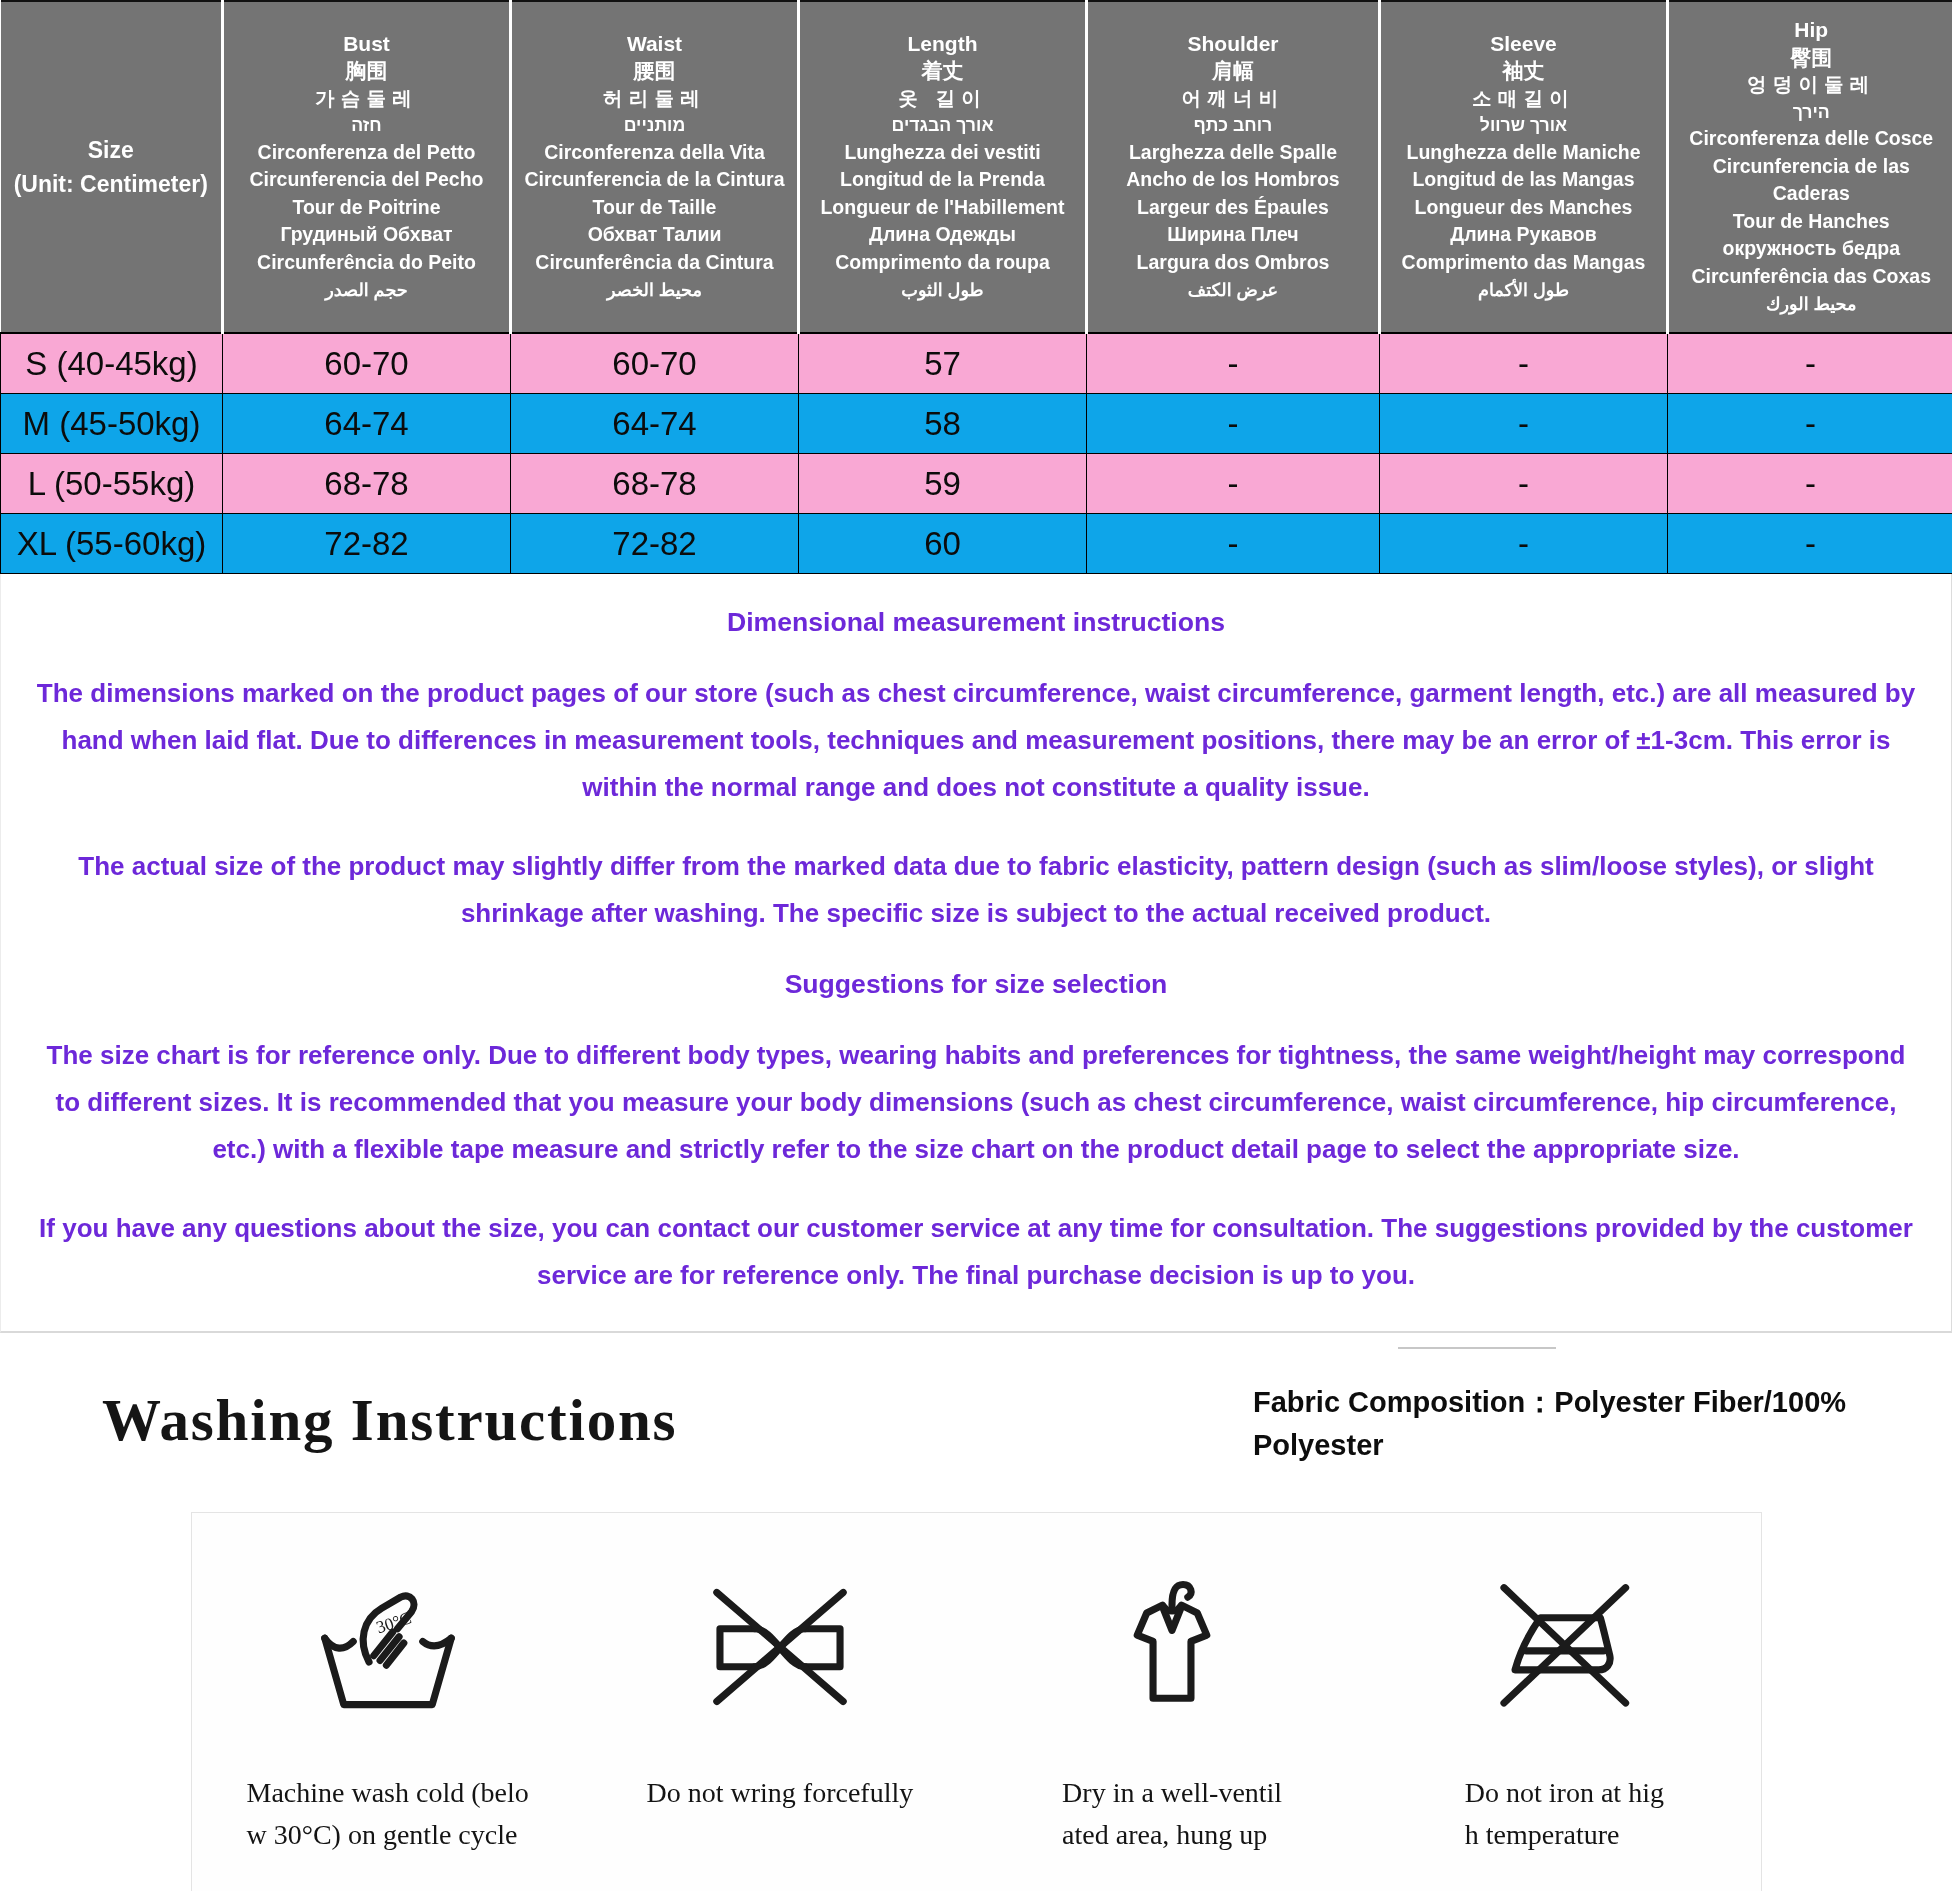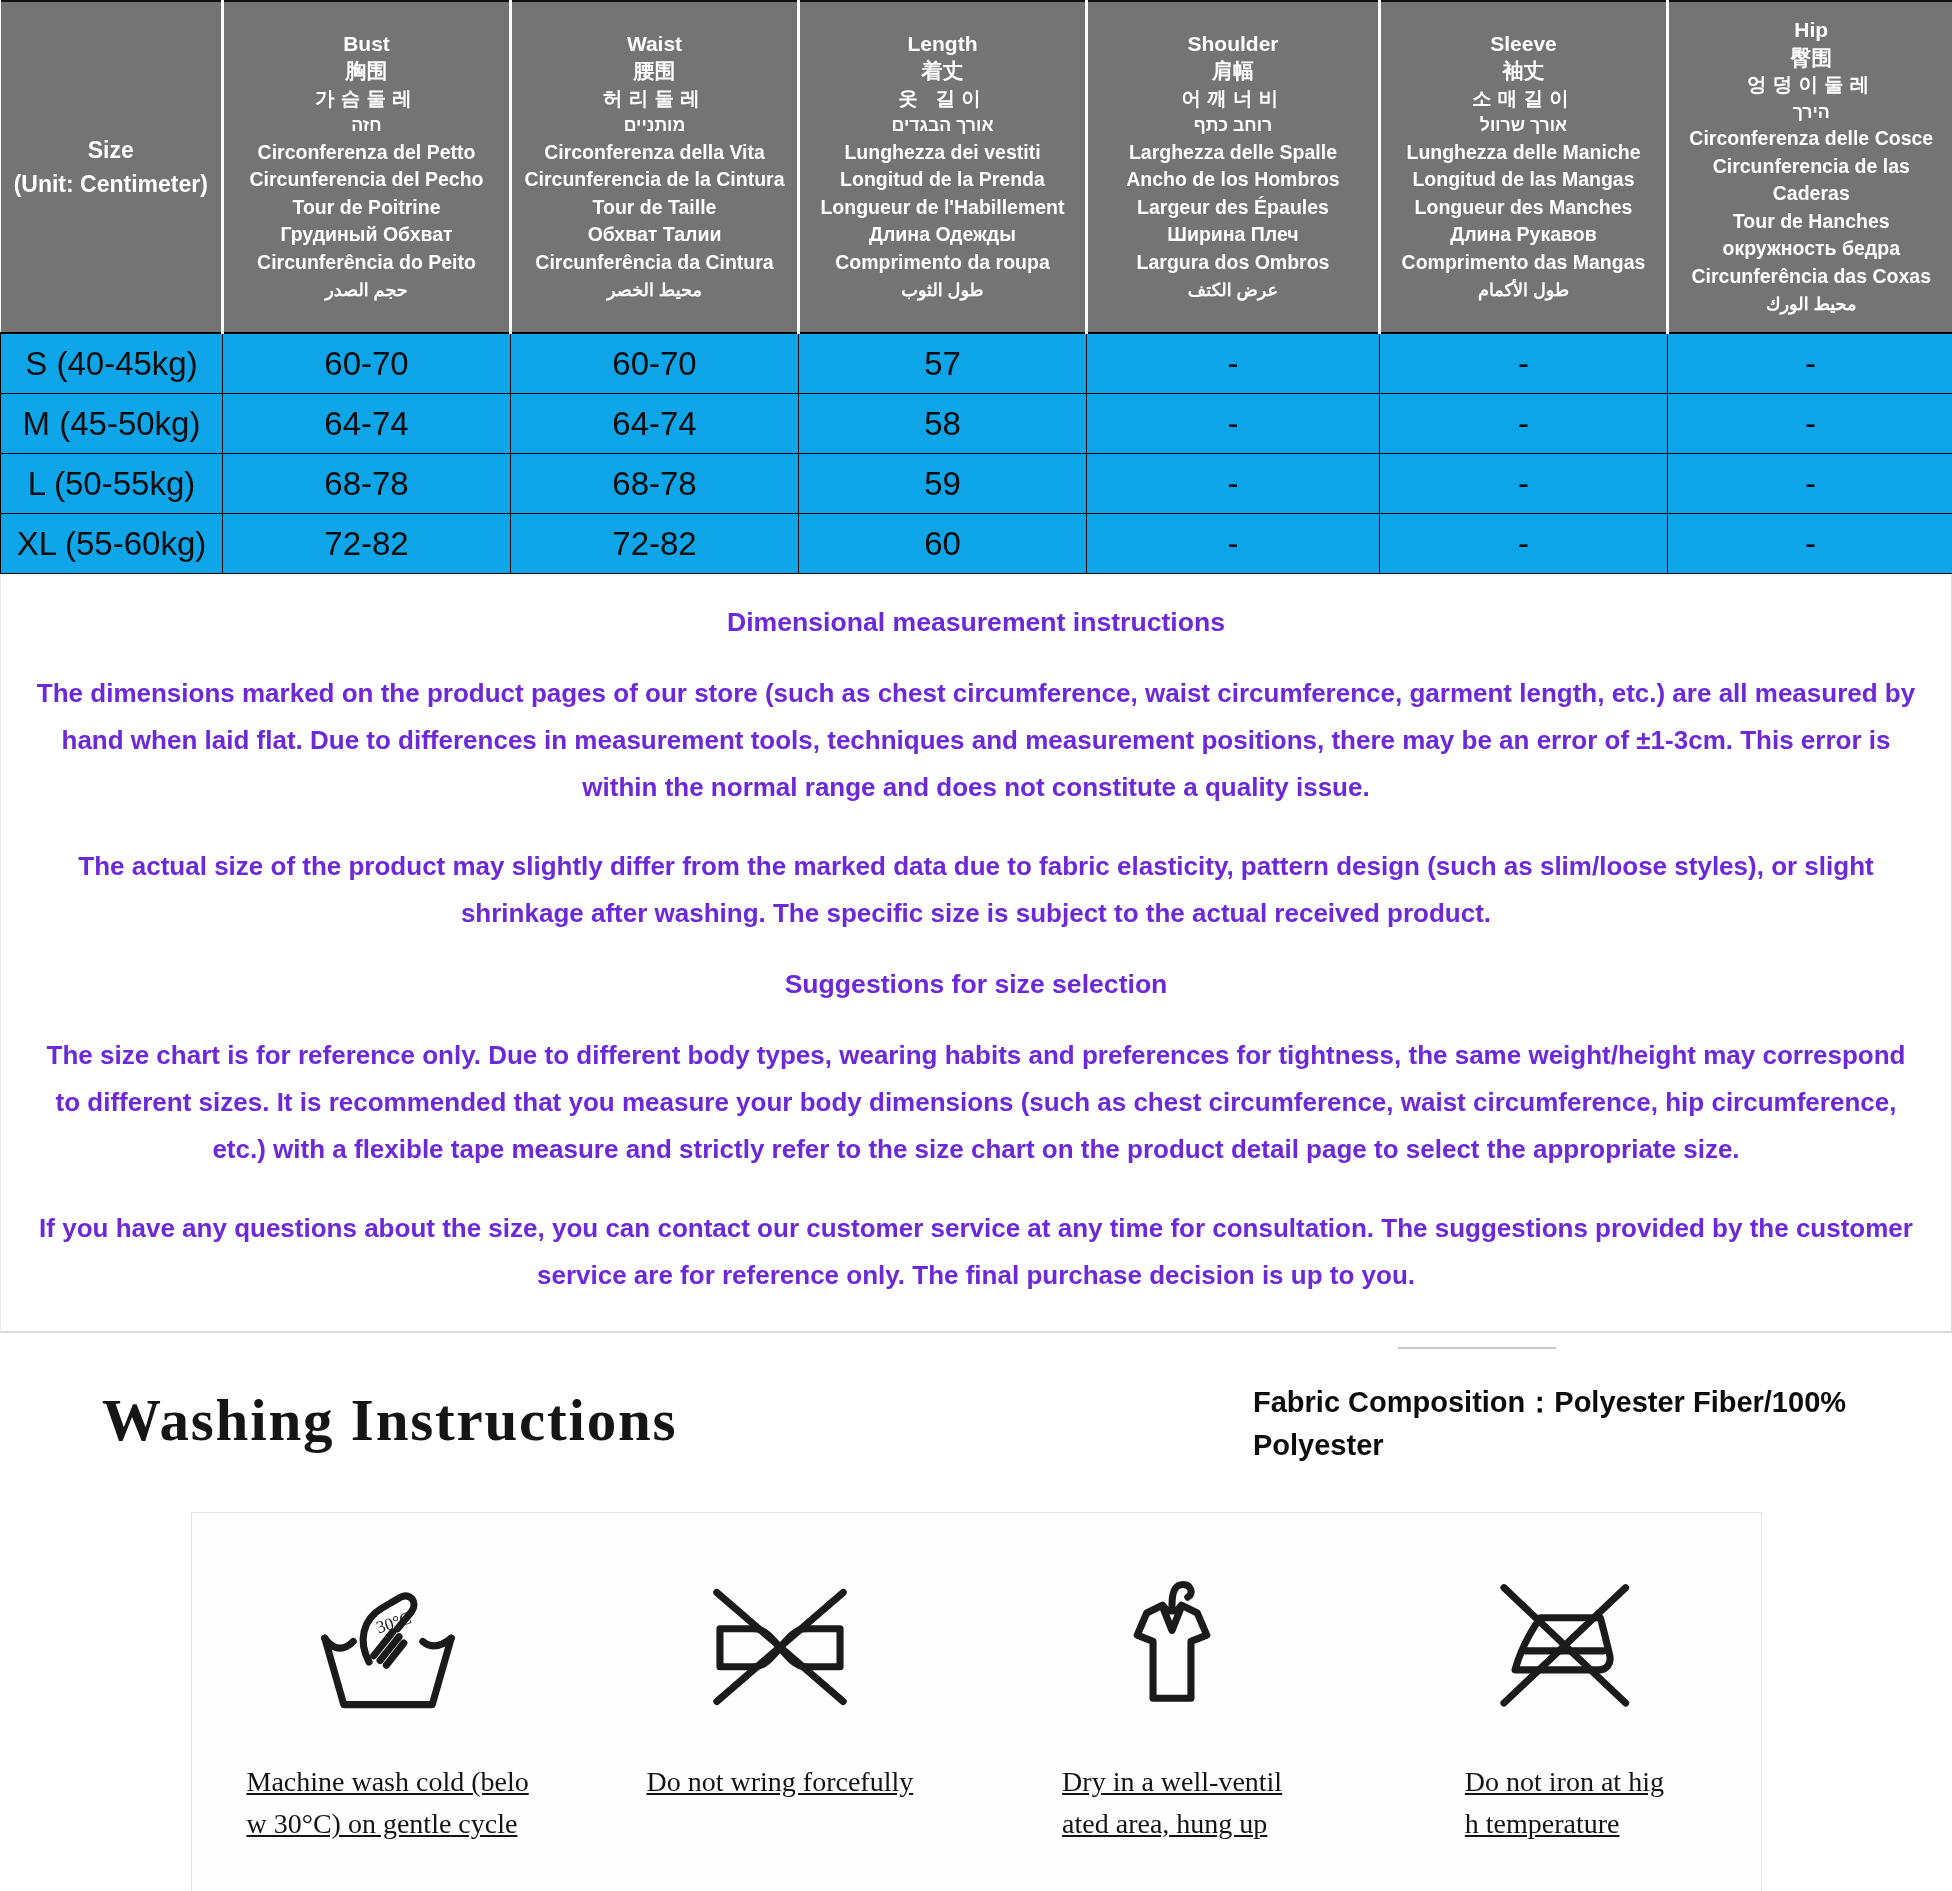--- a/index.html
+++ b/index.html
@@ -12,21 +12,21 @@
            border-left:3.5px solid #fff;border-bottom:2.7px solid #000;font-weight:bold;}
   thead th:first-child{border-left:none;}
   th .hl{font-size:19.5px;line-height:27.5px;font-weight:bold;}
   th .hl0{font-size:21px;}
   th .hl1{font-size:21px;}
   th .hl2{letter-spacing:6.2px;font-size:19.5px;}
   th .hl3{font-size:17.7px;line-height:26.6px;}
   th .hl9{font-size:17.7px;line-height:28px;}
   th.corner{font-size:23px;line-height:34px;}
   tbody td{border:1.8px solid #000;text-align:center;font-size:33px;height:57px;background:#0ea5e9;color:#0c0c0c;}
-  tbody tr.shaded td{background:#0ea5e9;}
+  tbody tr.shaded td{background:#f9a8d4;}
   tbody td.size-cell{font-size:33px;}
 
   
   .notes{color:#6d28d9;text-align:center;font-weight:bold;padding:21px 23px 5.3px;
          border-left:1.8px solid #ececec;border-right:1.8px solid #dcdcdc;border-bottom:2.7px solid #d9d9d9;}
   .notes h3{font-size:26.6px;margin:12.4px 0 0;}
   .notes p{font-size:26px;line-height:47px;margin:32px 12px;}
   .notes p.last{margin-bottom:26.6px;}
 
   
@@ -34,21 +34,21 @@
   .wash-title{font-family:"Liberation Serif",serif;font-size:59px;font-weight:600;
               margin:46px 0 0 102px;letter-spacing:1.8px;color:#151515;}
   .fabric{position:absolute;top:14px;right:96px;width:603px;text-align:left;}
   .fabric-divider{display:block;width:158px;height:1.8px;background:#c7c7c7;margin:0 auto 32px;transform:translateX(-78px);}
   .fabric-line{font-size:29px;font-weight:bold;line-height:43px;color:#0d0d0d;}
 
   .icons-box{width:1569px;margin:57px auto 0;border:0.9px solid #e4e4e4;display:flex;
              padding:51px 0 59px;background:#fefefe;}
   .wash-item{flex:1;display:flex;flex-direction:column;align-items:center;}
   .wash-icon svg{width:158px;height:158px;display:block;}
-  .caption{margin-top:39px;font-family:"Liberation Serif",serif;font-size:28px;line-height:42px;color:#141414;text-decoration:underline;}
+  .caption{margin-top:50px;font-family:"Liberation Serif",serif;font-size:28px;line-height:42px;color:#141414;}
 
   .footer-note{text-align:center;margin-top:64px;font-family:"Liberation Serif",serif;
                font-style:italic;font-weight:bold;font-size:42px;color:#0a0a0a;transform:skewX(-5deg);
                letter-spacing:0.9px;}
 </style>
 </head>
 <body>
 
 <div class="page">
 

